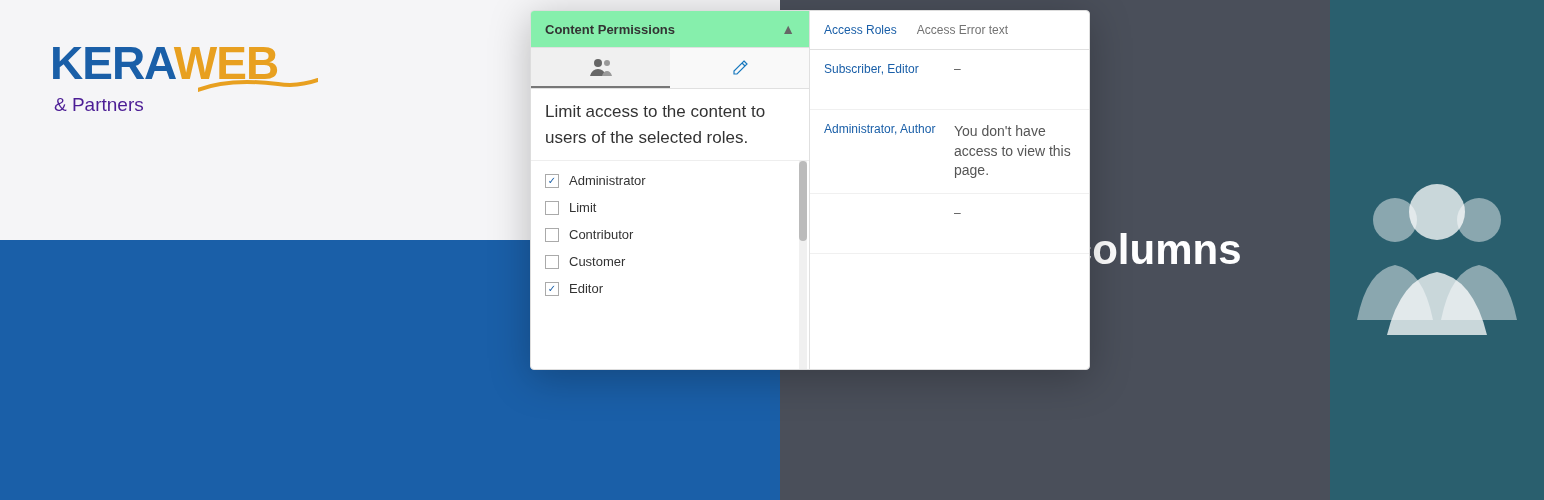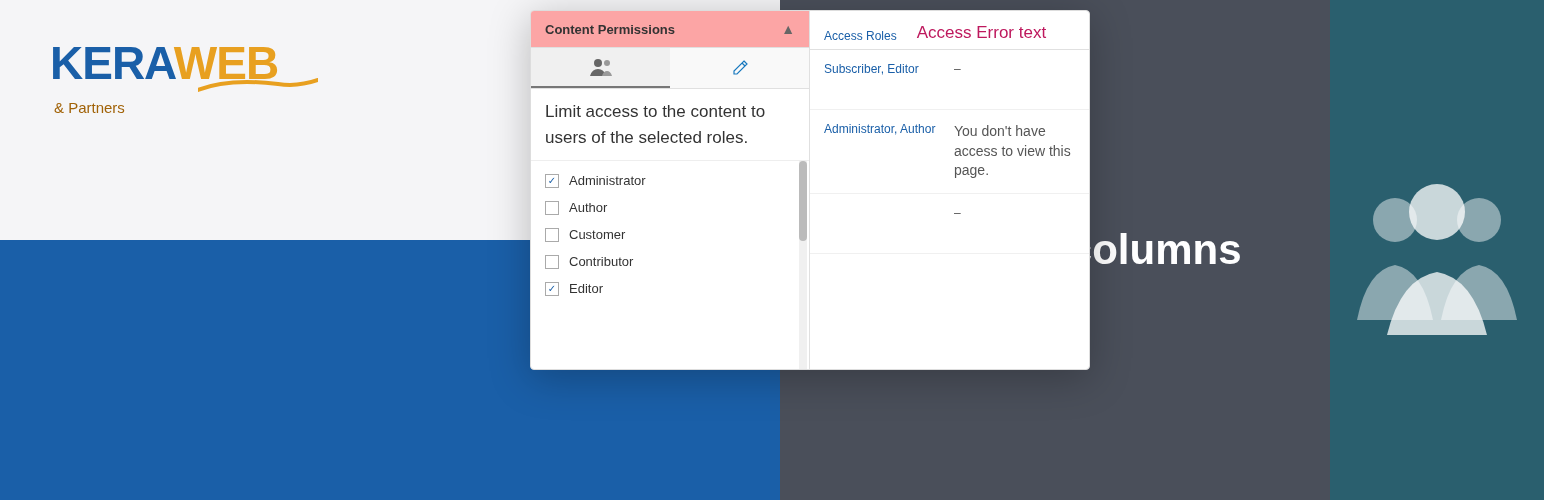--- a/index.html
+++ b/index.html
@@ -65,22 +65,22 @@
       bottom: -8px;
       right: -40px;
       width: 120px;
       height: 18px;
     }
 
     .logo-partners {
       position: absolute;
       bottom: -30px;
       left: 4px;
-      font-size: 15px;
-      color: #a16207;
+      font-size: 19px;
+      color: #4c1d95;
       font-weight: 400;
       letter-spacing: 0;
     }
 
     
     .middle-section {
       width: 550px;
       height: 500px;
       background: #4a4f5a;
       display: flex;
@@ -142,21 +142,21 @@
       display: flex;
       flex-direction: column;
     }
 
     .panel-header {
       display: flex;
       align-items: center;
       justify-content: space-between;
       padding: 10px 14px;
       border-bottom: 1px solid #e0e0e0;
-      background: #fca5a5;
+      background: #86efac;
     }
 
     .panel-title {
       font-size: 13px;
       font-weight: 600;
       color: #333;
     }
 
     .panel-header-icon {
       color: #666;
@@ -254,35 +254,34 @@
 
     
     .panel-right {
       width: 280px;
       display: flex;
       flex-direction: column;
     }
 
     .panel-right-header {
       display: flex;
-      padding: 12px 14px 6px;
+      padding: 12px 14px 12px;
       border-bottom: 1px solid #e0e0e0;
       gap: 20px;
-      align-items: flex-end;
     }
 
     .col-header {
       font-size: 12px;
       color: #1a5fa8;
       font-weight: 500;
     }
 
     .col-header-right {
-      font-size: 17px;
-      color: #be185d;
+      font-size: 12px;
+      color: #737373;
       font-weight: 400;
     }
 
     .panel-right-row {
       display: flex;
       padding: 12px 14px;
       border-bottom: 1px solid #f0f0f0;
       align-items: flex-start;
       gap: 10px;
       min-height: 60px;
@@ -391,29 +390,29 @@
       <div class="panel-description">Limit access to the content to users of the selected roles.</div>
 
       <div class="panel-checklist">
         <div class="panel-checklist-inner">
           <div class="check-item">
             <div class="checkbox checked">✓</div>
             <span>Administrator</span>
           </div>
           <div class="check-item">
             <div class="checkbox"></div>
-            <span>Author</span>
+            <span>Limit</span>
+          </div>
+          <div class="check-item">
+            <div class="checkbox"></div>
+            <span>Contributor</span>
           </div>
           <div class="check-item">
             <div class="checkbox"></div>
             <span>Customer</span>
-          </div>
-          <div class="check-item">
-            <div class="checkbox"></div>
-            <span>Contributor</span>
           </div>
           <div class="check-item">
             <div class="checkbox checked">✓</div>
             <span>Editor</span>
           </div>
         </div>
         <div class="scrollbar-track">
           <div class="scrollbar-thumb"></div>
         </div>
       </div>

